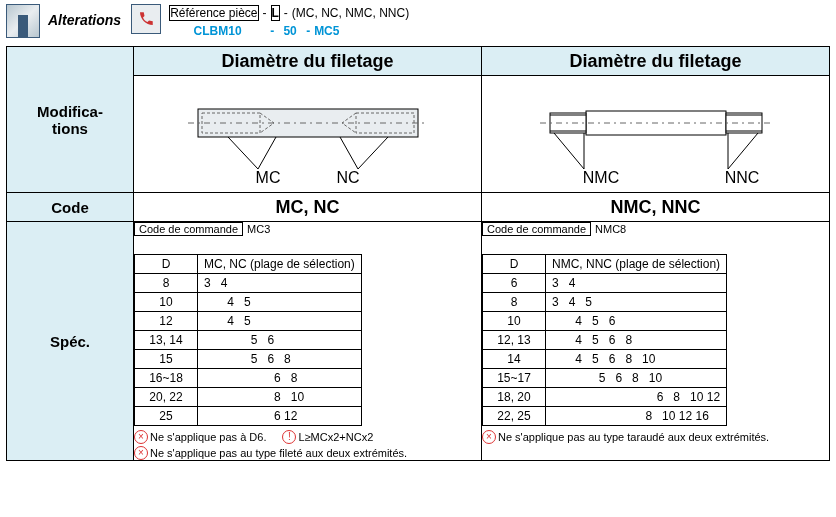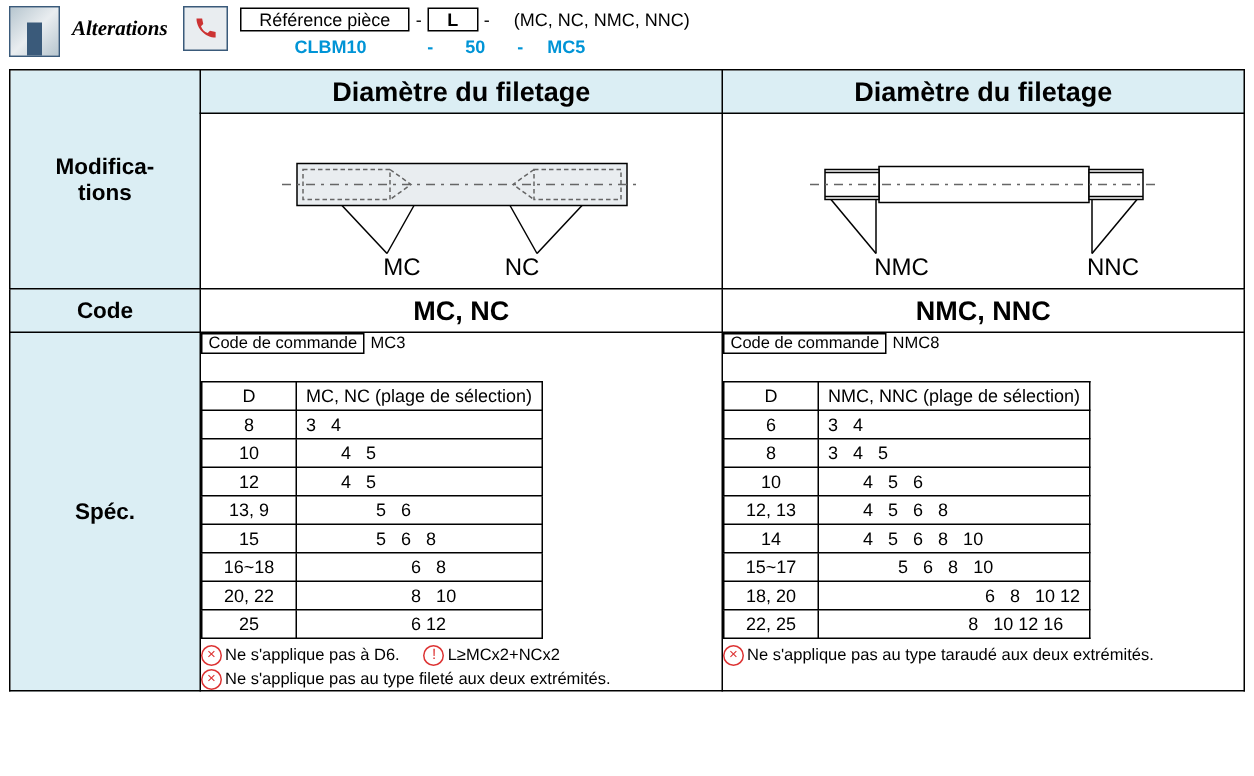--- a/index.html
+++ b/index.html
@@ -7,26 +7,26 @@
     font-family:Arial,Helvetica,sans-serif;
     font-size:12px;
     color:#000;
     background:#fff;
     width:836px;
   }
   
   .top-bar{display:flex;align-items:flex-start;padding:4px 6px;}
   .alt-icon{width:32px;height:32px;border:1px solid #3a5a7a;background:linear-gradient(135deg,#b7c6cf 0%,#e9edf0 50%,#b7c6cf 100%);display:flex;align-items:flex-end;}
   .alt-icon .slot{width:10px;height:22px;background:#3a5a7a;margin:0 auto;}
-  .alt-text{font-weight:bold;font-style:italic;margin:0 10px 0 8px;line-height:32px;font-size:14px;font-family:Liberation Serif, serif;}
+  .alt-text{font-weight:bold;font-style:italic;margin:0 10px 0 8px;line-height:32px;font-size:14px;}
   .phone-icon{width:28px;height:28px;border:1px solid #3a5a7a;background:#e9edf0;display:flex;align-items:center;justify-content:center;}
   .phone-icon svg{width:18px;height:18px;}
   .ref-block{display:flex;flex-direction:column;margin-left:8px;}
   .ref-row{display:flex;align-items:center;height:18px;}
-  .ref-row .cell{text-align:center;padding:0 12px;}
+  .ref-row .cell{text-align:center;padding:0 0;}
   .ref-box{border:1px solid #000;padding:1px 8px;background:#fff;text-align:center;}
   .ref-black{color:#000;}
   .ref-blue{color:#0094d6;font-weight:bold;}
   .ref-sep{padding:0 4px;}
   
   .main{border:1px solid #000;border-collapse:collapse;width:824px;margin:2px 6px 6px 6px;}
   .main td,.main th{border:1px solid #000;padding:0;}
   .hdr-left{width:126px;background:#dbeef4;text-align:center;font-weight:bold;vertical-align:middle;font-size:15px;}
   .hdr-col{background:#dbeef4;text-align:center;font-weight:bold;font-size:18px;height:28px;}
   .diagram-cell{background:#fff;height:116px;text-align:right;vertical-align:middle;text-decoration:underline;}
@@ -163,21 +163,21 @@
               </tr>
               <tr>
                 <td class="d-col">10</td>
                 <td style="text-align: left;">    4  5         </td>
               </tr>
               <tr>
                 <td class="d-col">12</td>
                 <td style="text-align: left;">    4  5         </td>
               </tr>
               <tr>
-                <td class="d-col">13, 9</td>
+                <td class="d-col">13, 14</td>
                 <td style="text-align: left;">        5  6     </td>
               </tr>
               <tr>
                 <td class="d-col">15</td>
                 <td style="text-align: left;">        5  6  8 </td>
               </tr>
               <tr>
                 <td class="d-col">16~18</td>
                 <td style="text-align: left;">            6  8 </td>
               </tr>

